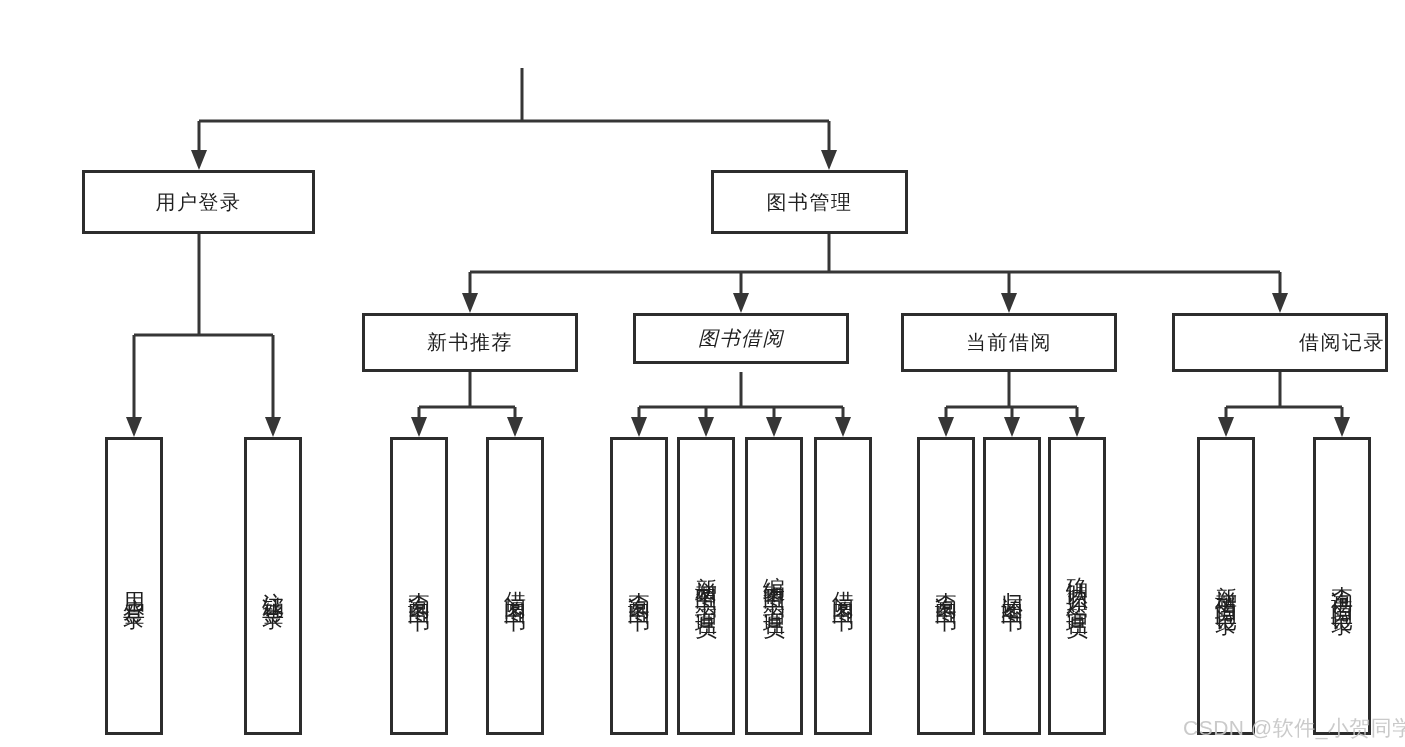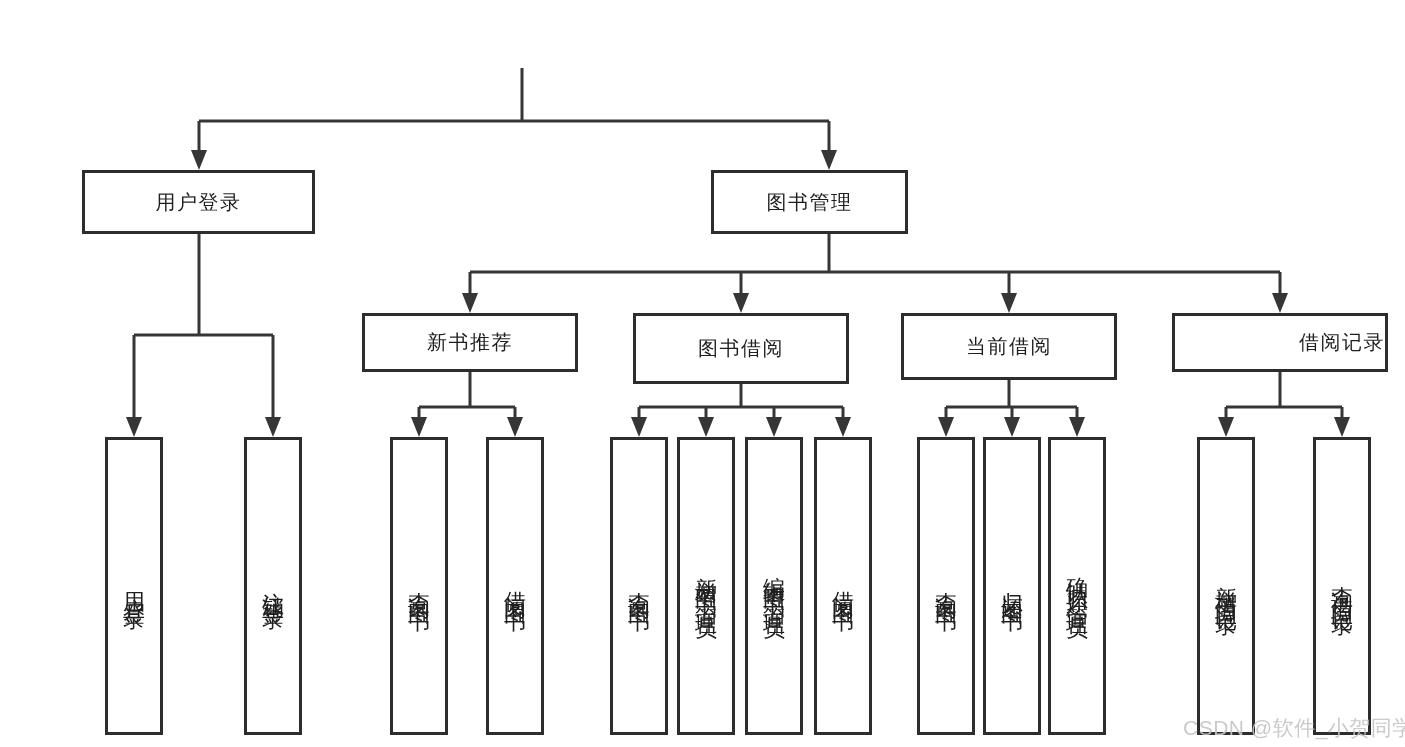--- a/index.html
+++ b/index.html
@@ -70,24 +70,24 @@
   <div class="box h" style="left:82px;top:170px;width:233px;height:64px;">
     <span>用户登录</span>
   </div>
   <div class="box h" style="left:711px;top:170px;width:197px;height:64px;">
     <span>图书管理</span>
   </div>
 
   <div class="box h" style="left:362px;top:313px;width:216px;height:59px;">
     <span>新书推荐</span>
   </div>
-  <div class="box h" style="left:633px;top:313px;width:216px;height:71px;">
+  <div class="box h" style="left:633px;top:313px;width:216px;height:51px;font-style:italic;">
     <span>图书借阅</span>
   </div>
-  <div class="box h" style="left:901px;top:313px;width:216px;height:67px;">
+  <div class="box h" style="left:901px;top:313px;width:216px;height:59px;">
     <span>当前借阅</span>
   </div>
   <div class="box h" style="left:1172px;top:313px;width:216px;height:59px;justify-content:flex-end;">
     <span>借阅记录</span>
   </div>
 
   <div class="box v" style="left:105px;top:437px;width:58px;height:298px;">
     <span>用户登录</span>
   </div>
   <div class="box v" style="left:244px;top:437px;width:58px;height:298px;">

